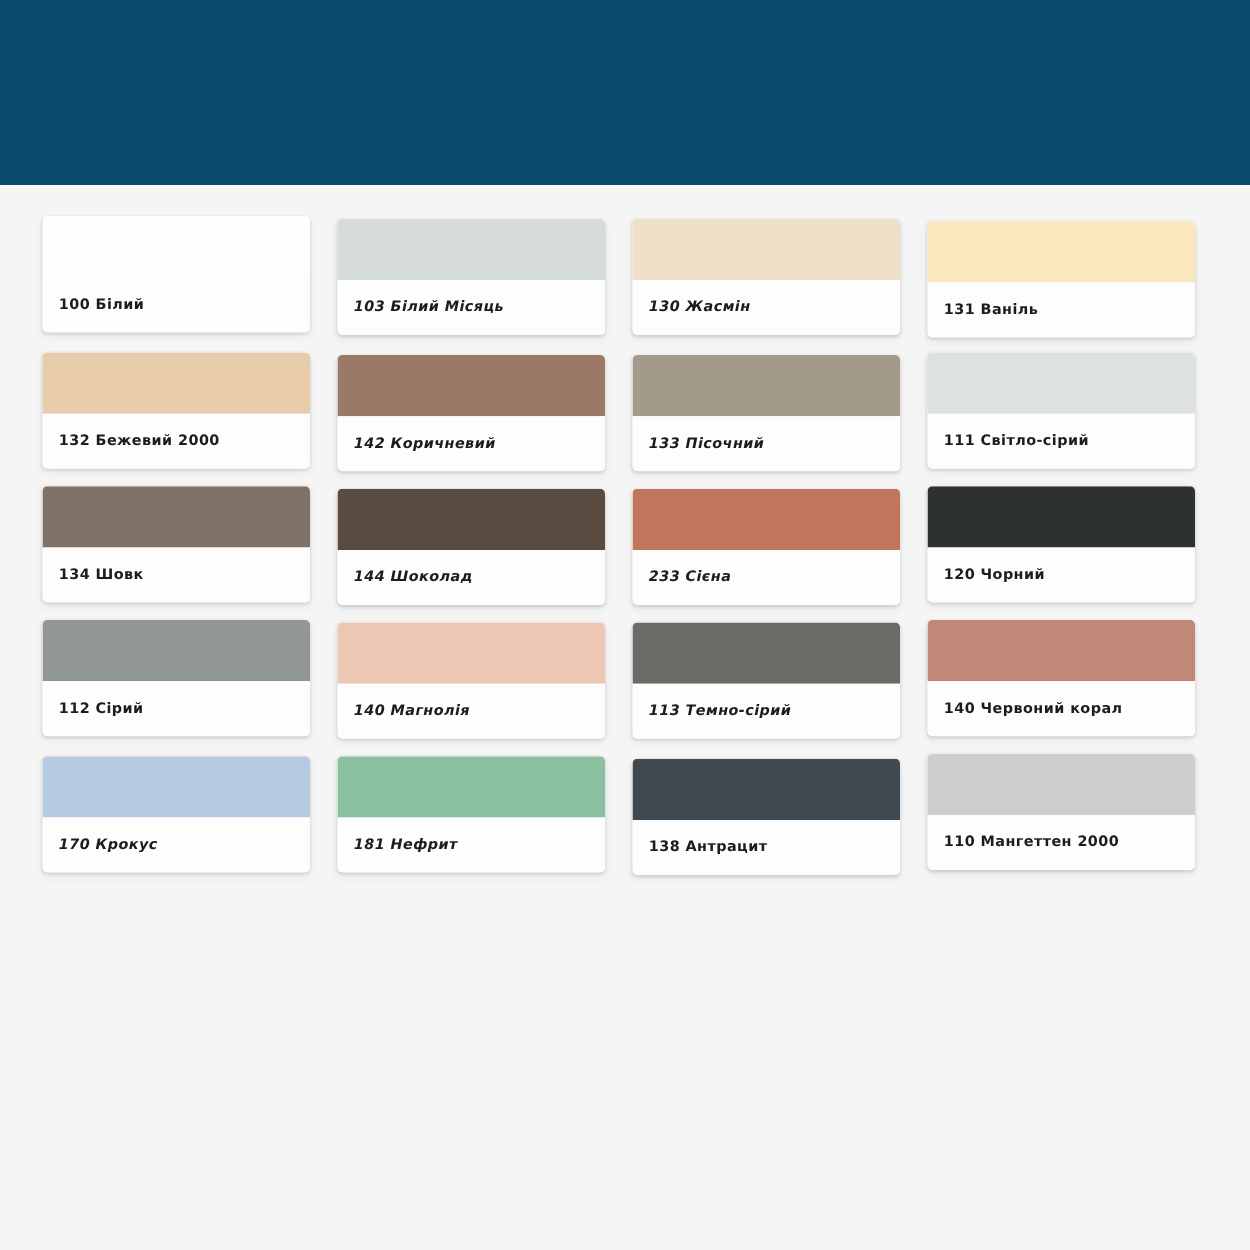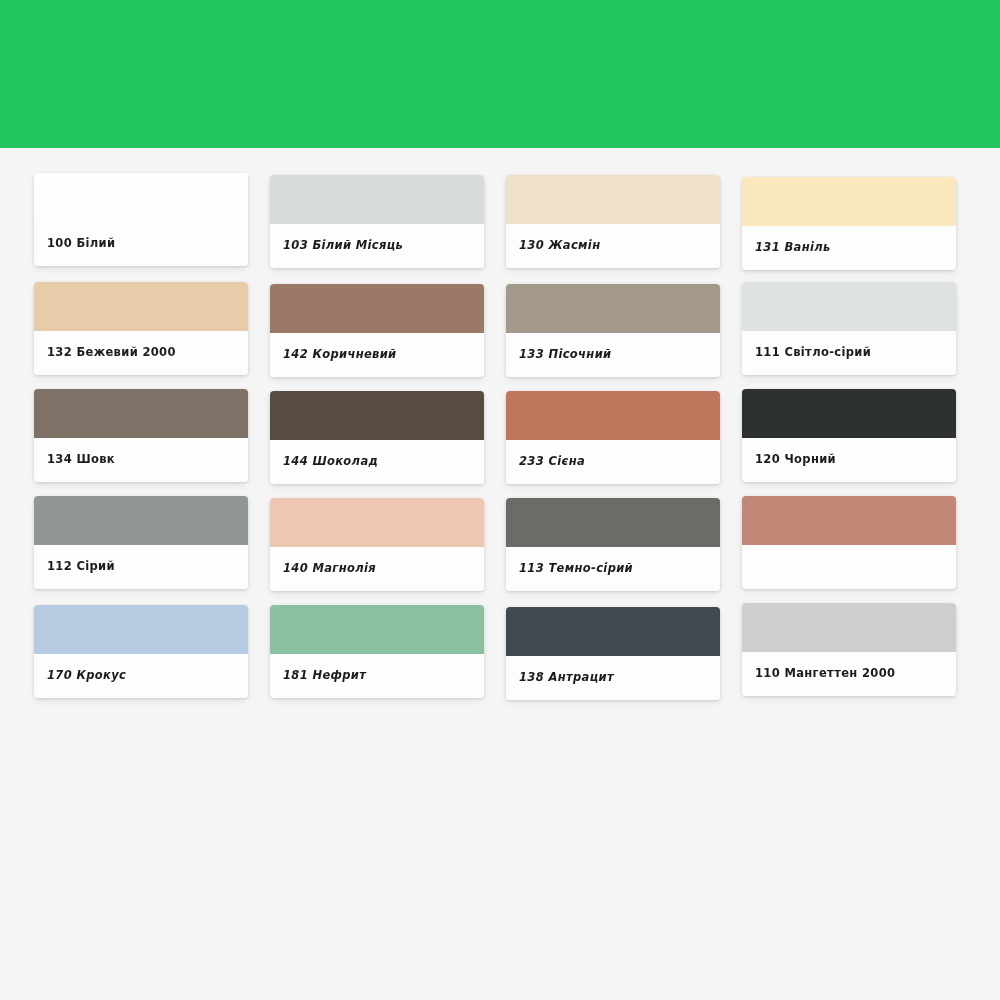--- a/index.html
+++ b/index.html
@@ -11,21 +11,21 @@
     height: 1000px;
     background: #ffffff;
     font-family: "DejaVu Sans", "Liberation Sans", sans-serif;
     overflow: hidden;
   }
 
   #root {
     position: relative;
     width: 1000px;
     height: 869px;
-    background: #22c55e;
+    background: #0c4a6e;
   }
 
   
   .page-band {
     position: absolute;
     left: 0;
     top: 148px;
     width: 1000px;
     height: 852px;
     background: #f5f5f5;
@@ -67,21 +67,21 @@
     font-size: 11.5px;
     font-weight: bold;
     letter-spacing: 0.35px;
     color: #1c1c1c;
     background: #fdfdfd;
     line-height: 1;
   }
 
   
   .off-1 { margin-top: 2px; font-style: italic; }
-  .off-2 { margin-top: 4px; font-style: italic; }
+  .off-2 { margin-top: 4px; }
 </style>
 </head>
 <body>
 
 <div id="root">
 
   <div class="page-band"></div>
 
   <div class="grid" id="swatch-grid">
       <div class="swatch-card">
@@ -139,20 +139,21 @@
       <div class="swatch-card off-1">
         <div class="swatch-color" style="background: rgb(237, 198, 180);"></div>
         <div class="swatch-label">140 Магнолія</div>
       </div>
       <div class="swatch-card off-1">
         <div class="swatch-color" style="background: rgb(105, 108, 103);"></div>
         <div class="swatch-label">113 Темно-сірий</div>
       </div>
       <div class="swatch-card">
         <div class="swatch-color" style="background: rgb(193, 136, 120);"></div>
+        <div class="swatch-label">140 Червоний корал</div>
       </div>
       <div class="swatch-card off-1">
         <div class="swatch-color" style="background: rgb(182, 203, 226);"></div>
         <div class="swatch-label">170 Крокус</div>
       </div>
       <div class="swatch-card off-1">
         <div class="swatch-color" style="background: rgb(139, 192, 160);"></div>
         <div class="swatch-label">181 Нефрит</div>
       </div>
       <div class="swatch-card off-2">

